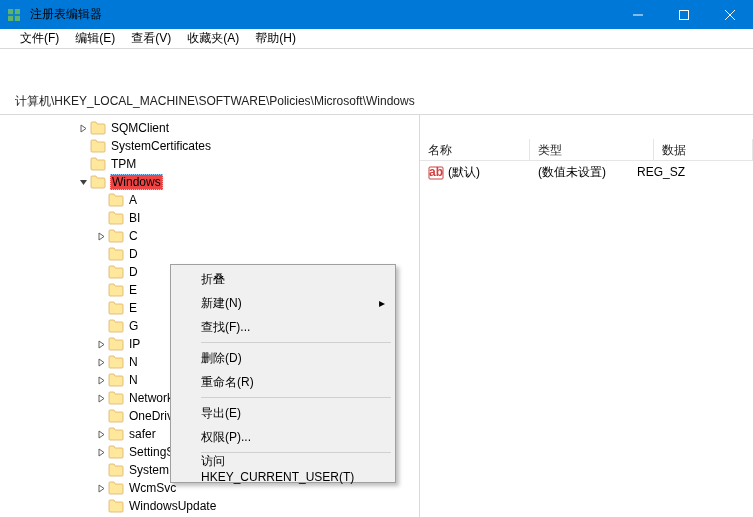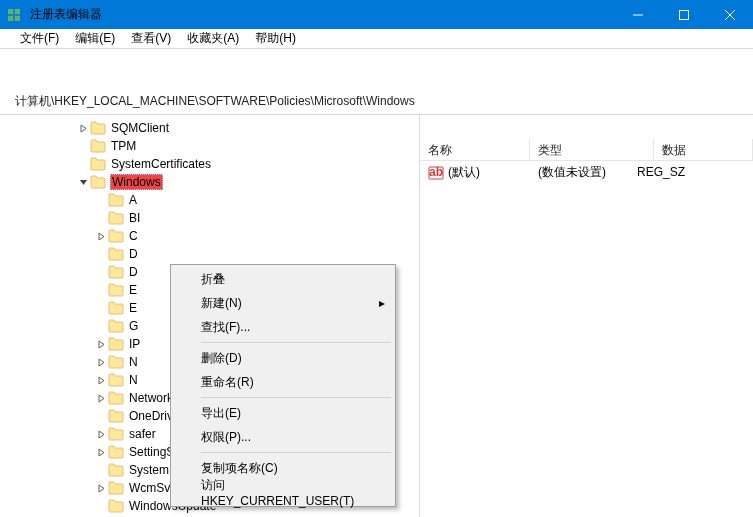--- a/index.html
+++ b/index.html
@@ -111,31 +111,31 @@
           <span class="label">SQMClient</span>
         </div>
         <div class="row">
           <span class="ind i1"></span>
           <span class="toggle"></span>
           <span class="folder">
             <svg width="16" height="14" viewBox="0 0 16 14">
               <path d="M1 3 L1 12 Q1 13 2 13 L14 13 Q15 13 15 12 L15 4 Q15 3 14 3 L7 3 L6 1 L2 1 Q1 1 1 2 Z" fill="#ffe79c" stroke="#d9b36a" stroke-width="0.8"></path>
             </svg>
           </span>
+          <span class="label">SystemCertificates</span>
+        </div>
+        <div class="row">
+          <span class="ind i1"></span>
+          <span class="toggle"></span>
+          <span class="folder">
+            <svg width="16" height="14" viewBox="0 0 16 14">
+              <path d="M1 3 L1 12 Q1 13 2 13 L14 13 Q15 13 15 12 L15 4 Q15 3 14 3 L7 3 L6 1 L2 1 Q1 1 1 2 Z" fill="#ffe79c" stroke="#d9b36a" stroke-width="0.8"></path>
+            </svg>
+          </span>
           <span class="label">TPM</span>
-        </div>
-        <div class="row">
-          <span class="ind i1"></span>
-          <span class="toggle"></span>
-          <span class="folder">
-            <svg width="16" height="14" viewBox="0 0 16 14">
-              <path d="M1 3 L1 12 Q1 13 2 13 L14 13 Q15 13 15 12 L15 4 Q15 3 14 3 L7 3 L6 1 L2 1 Q1 1 1 2 Z" fill="#ffe79c" stroke="#d9b36a" stroke-width="0.8"></path>
-            </svg>
-          </span>
-          <span class="label">SystemCertificates</span>
         </div>
         <div class="row sel">
           <span class="ind i1"></span>
           <span class="toggle">
             <svg width="9" height="9" viewBox="0 0 9 9">
               <path d="M1 2 L8 2 L4.5 7 Z" fill="#404040"></path>
             </svg>
           </span>
           <span class="folder">
             <svg width="16" height="14" viewBox="0 0 16 14">
@@ -416,19 +416,16 @@
       </div>
     <div class="sep"></div>
     <div class="mi">
         <span>导出(E)</span>
       </div>
     <div class="mi">
         <span>权限(P)...</span>
       </div>
     <div class="sep"></div>
     <div class="mi">
-        <span>复制项名称(C)</span>
-      </div>
-    <div class="mi">
         <span>访问 HKEY_CURRENT_USER(T)</span>
       </div>
   </div>
 </div>
 
 </body></html>

